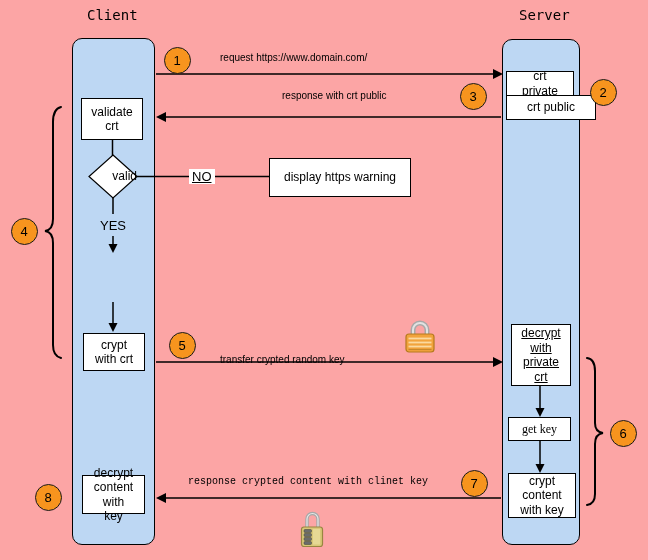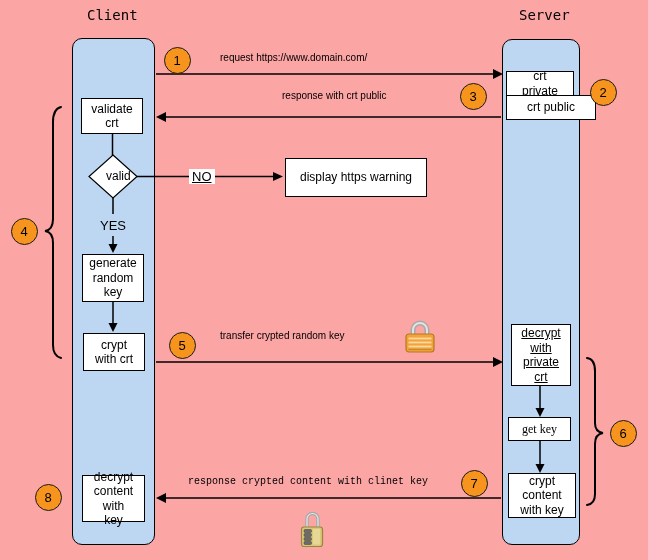--- a/index.html
+++ b/index.html
@@ -31,21 +31,21 @@
     position:absolute;font-size:10px;white-space:nowrap;z-index:3;
   }
   .badge{
     position:absolute;width:27px;height:27px;border-radius:50%;box-sizing:border-box;
     background:var(--badge-fill);border:1.5px solid #1a1a1a;display:flex;
     align-items:center;justify-content:center;font-size:13px;z-index:4;
   }
   .flow-label{position:absolute;font-size:13px;white-space:nowrap;z-index:3;}
   #no-label{background:#fff;padding:0 3px;}
   #diamond-label{
-    position:absolute;left:106px;top:169px;width:48px;text-align:left;
+    position:absolute;left:89px;top:169px;width:48px;text-align:right;
     font-size:12px;z-index:3;
   }
 </style>
 </head>
 <body>
 
 <div id="canvas">
 
   <div class="actor-title" style="left:87px;top:7px;">Client</div>
   <div class="actor-title" style="left:519px;top:7px;">Server</div>
@@ -106,36 +106,33 @@
       <path d="M7,20 v-9 a5.5,5.5 0 0 1 11,0 v9" fill="none" stroke="#e8e8e8" stroke-width="1.2"></path>
       <rect x="1.5" y="19" width="21" height="19.5" rx="2.5" fill="#D9C878" stroke="#998540" stroke-width="1.2"></rect>
       <rect x="13" y="21" width="7" height="15.5" fill="#E6D894"></rect>
       <rect x="4" y="21.5" width="7.5" height="3" rx="1" fill="#6b6b6b" stroke="#3c3c3c" stroke-width="0.5"></rect>
       <rect x="4" y="25.5" width="7.5" height="3" rx="1" fill="#6b6b6b" stroke="#3c3c3c" stroke-width="0.5"></rect>
       <rect x="4" y="29.5" width="7.5" height="3" rx="1" fill="#6b6b6b" stroke="#3c3c3c" stroke-width="0.5"></rect>
       <rect x="4" y="33.5" width="7.5" height="3" rx="1" fill="#6b6b6b" stroke="#3c3c3c" stroke-width="0.5"></rect>
     </g>
   </svg>
 
-  <div class="node" style="left:81px;top:98px;width:62px;height:36px;">
+  <div class="node" style="left:81px;top:98px;width:62px;height:42px;">
     <span>validate crt</span>
   </div>
   <div id="diamond-label">valid</div>
   <div class="flow-label" id="no-label" style="left:189px;top:169px;text-decoration:underline;">NO</div>
-  <div class="node" style="left:285px;top:158px;width:142px;height:39px;">
+  <div class="node" style="left:269px;top:158px;width:142px;height:39px;">
     <span>display https warning</span>
   </div>
   <div class="flow-label" style="left:100px;top:218px;">YES</div>
-  <div class="node" style="left:82px;top:254px;width:62px;height:48px;">
-    <span>generate random key</span>
-  </div>
   <div class="node" style="left:83px;top:333px;width:62px;height:38px;">
     <span>crypt with crt</span>
   </div>
-  <div class="node" style="left:82px;top:475px;width:63px;height:47px;">
+  <div class="node" style="left:82px;top:475px;width:63px;height:39px;">
     <span>decrypt content with key</span>
   </div>
 
   <div class="node" style="left:506px;top:71px;width:68px;height:25px;">
     <span>crt private</span>
   </div>
   <div class="node" style="left:506px;top:95px;width:90px;height:25px;">
     <span>crt public</span>
   </div>
   <div class="node" style="left:511px;top:324px;width:60px;height:62px;text-decoration:underline;">
@@ -143,21 +140,21 @@
   </div>
   <div class="node" style="left:508px;top:417px;width:63px;height:24px;font-family:Liberation Serif, serif;">
     <span>get key</span>
   </div>
   <div class="node" style="left:508px;top:473px;width:68px;height:45px;">
     <span>crypt content with key</span>
   </div>
 
   <div class="msg-label" style="left:220px;top:52px;">request https://www.domain.com/</div>
   <div class="msg-label" style="left:282px;top:90px;">response with crt public</div>
-  <div class="msg-label" style="left:220px;top:330px;">transfer crypted random key</div>
+  <div class="msg-label" style="left:220px;top:354px;">transfer crypted random key</div>
   <div class="msg-label" style="left:188px;top:476px;font-family:Liberation Mono, monospace;">response crypted content with clinet key</div>
 
   <div class="badge" style="left:163.5px;top:46.5px;">1</div>
   <div class="badge" style="left:589.5px;top:78.5px;">2</div>
   <div class="badge" style="left:459.5px;top:82.5px;">3</div>
   <div class="badge" style="left:10.5px;top:217.5px;">4</div>
   <div class="badge" style="left:168.5px;top:331.5px;">5</div>
   <div class="badge" style="left:609.5px;top:419.5px;">6</div>
   <div class="badge" style="left:460.5px;top:469.5px;">7</div>
   <div class="badge" style="left:34.5px;top:483.5px;">8</div>

